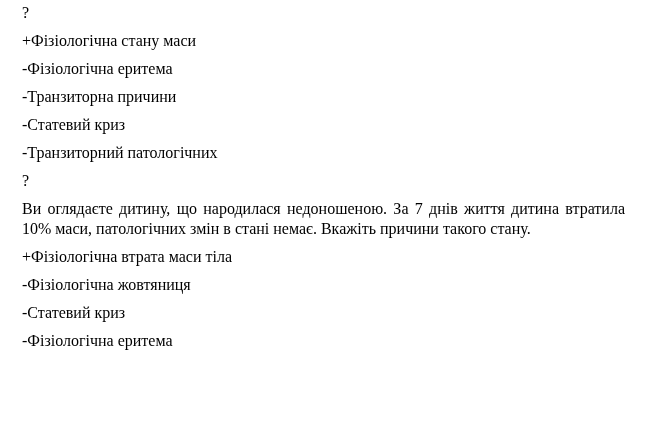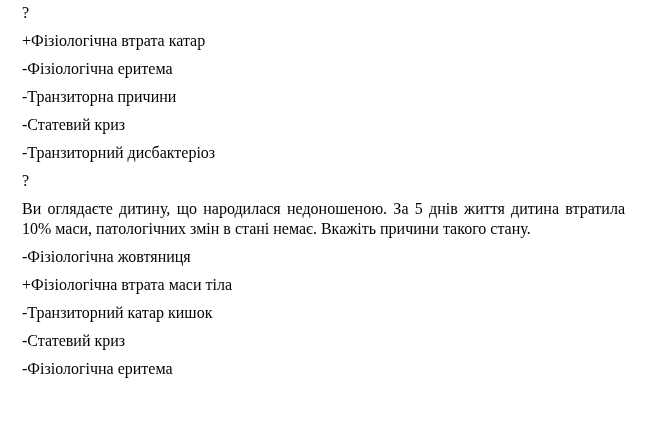--- a/index.html
+++ b/index.html
@@ -28,27 +28,26 @@
   .q-marker, .option {
     text-align: left;
   }
 </style>
 </head>
 <body>
 
 <div class="page">
 
   <p class="para q-marker">?</p>
-  <p class="para option">+Фізіологічна втрата катар</p>
+  <p class="para option">+Фізіологічна стану маси</p>
   <p class="para option">-Фізіологічна еритема</p>
   <p class="para option">-Транзиторна причини</p>
   <p class="para option">-Статевий криз</p>
-  <p class="para option">-Транзиторний дисбактеріоз</p>
+  <p class="para option">-Транзиторний патологічних</p>
 
   <p class="para q-marker">?</p>
-  <p class="para q-text">Ви оглядаєте дитину, що народилася недоношеною. За 5 днів життя дитина втратила 10% маси, патологічних змін в стані немає. Вкажіть причини такого стану.</p>
+  <p class="para q-text">Ви оглядаєте дитину, що народилася недоношеною. За 7 днів життя дитина втратила 10% маси, патологічних змін в стані немає. Вкажіть причини такого стану.</p>
+  <p class="para option">+Фізіологічна втрата маси тіла</p>
   <p class="para option">-Фізіологічна жовтяниця</p>
-  <p class="para option">+Фізіологічна втрата маси тіла</p>
-  <p class="para option">-Транзиторний катар кишок</p>
   <p class="para option">-Статевий криз</p>
   <p class="para option">-Фізіологічна еритема</p>
 
 </div>
 
 </body></html>

